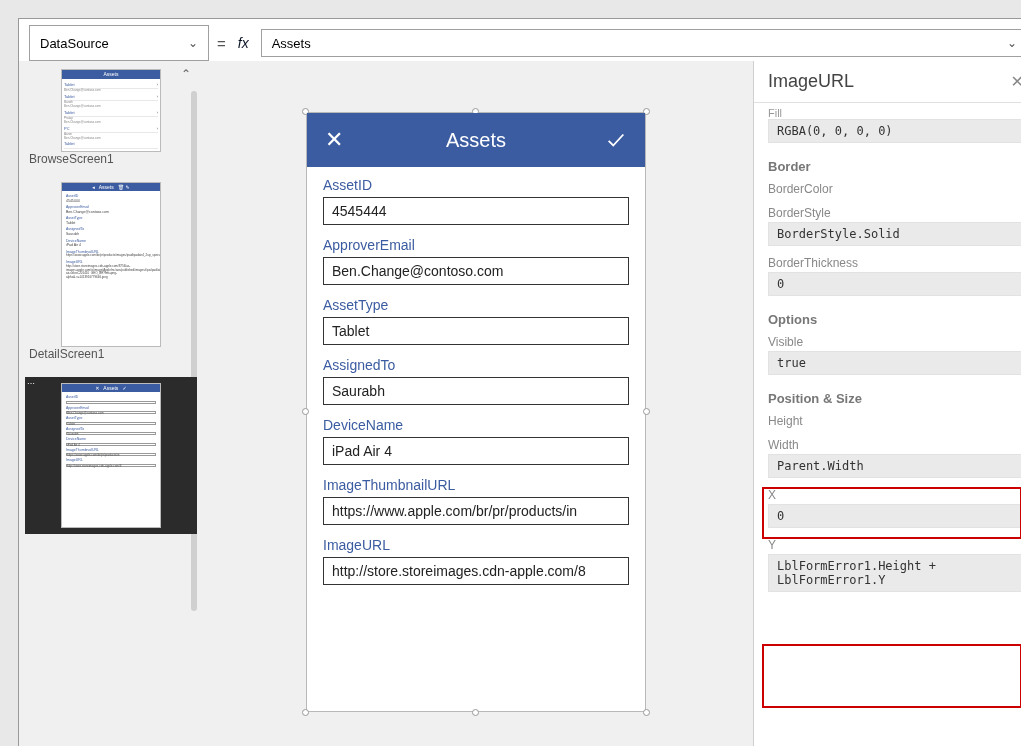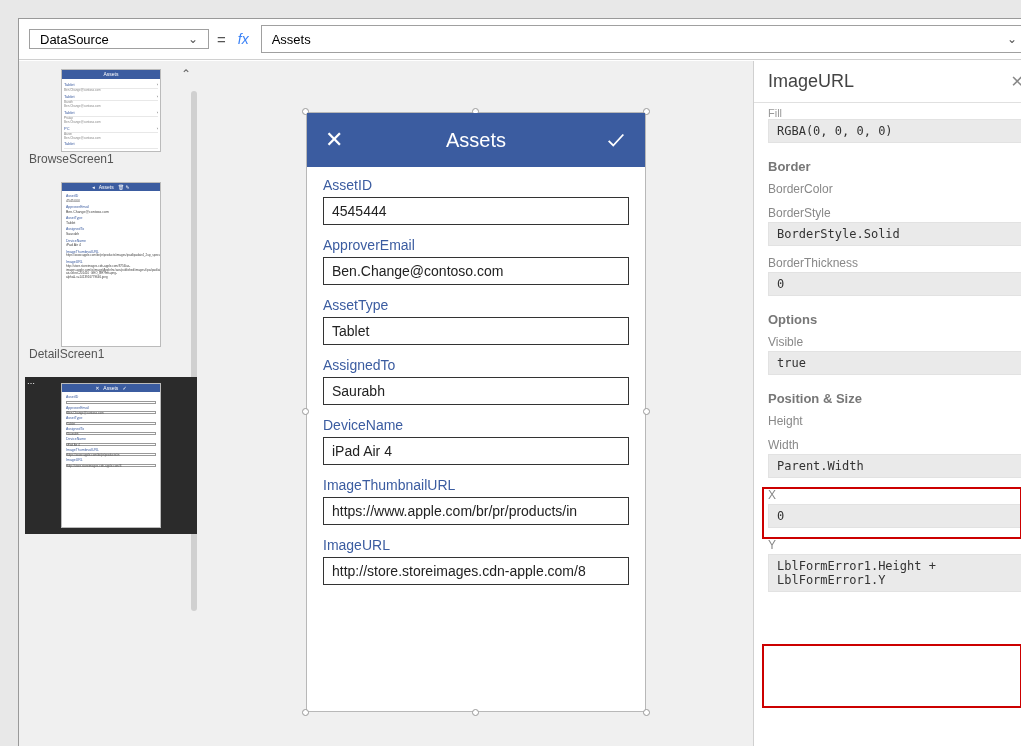--- a/index.html
+++ b/index.html
@@ -1,24 +1,24 @@
 <!DOCTYPE html>
 <html><head>
 <meta charset="utf-8">
 <style>
 * { box-sizing: border-box; margin: 0; padding: 0; font-family: "Segoe UI", Arial, sans-serif; }
 body { background: #e8e8e8; padding: 18px; }
 .app { width: 1021px; height: 746px; background: #fff; border: 1px solid #999; position: relative; overflow: hidden; }
 
 
 .formula-bar { display: flex; align-items: center; padding: 6px 10px; border-bottom: 1px solid #d0d0d0; gap: 8px; }
-.prop-dropdown { width: 180px; height: 20px; border: 1px solid #a0a0a0; background: #fff; padding: 0 10px; display: flex; align-items: center; justify-content: space-between; font-size: 13px; }
+.prop-dropdown { width: 180px; height: 36px; border: 1px solid #a0a0a0; background: #fff; padding: 0 10px; display: flex; align-items: center; justify-content: space-between; font-size: 13px; }
 .prop-dropdown .chev { font-size: 12px; color: #555; }
 .eq { font-size: 15px; color: #555; }
-.fx { font-style: italic; font-size: 14px; color: #3b82f6; padding: 0 4px; }
+.fx { font-style: italic; font-size: 14px; color: #0f172a; padding: 0 4px; }
 .formula-input { flex: 1; height: 28px; border: 1px solid #a0a0a0; padding: 0 10px; font-size: 13px; display: flex; align-items: center; justify-content: space-between; }
 .formula-input .chev { font-size: 12px; color: #555; }
 
 
 .main { position: absolute; top: 42px; left: 0; right: 0; bottom: 0; display: flex; background: #f0f0f0; }
 
 
 .tree-panel { width: 180px; background: #f0f0f0; position: relative; padding: 8px 6px 8px 10px; overflow: hidden; }
 .tree-scroll-up { position: absolute; top: 6px; right: 8px; font-size: 12px; color: #666; }
 .thumb-group { margin-bottom: 16px; }

